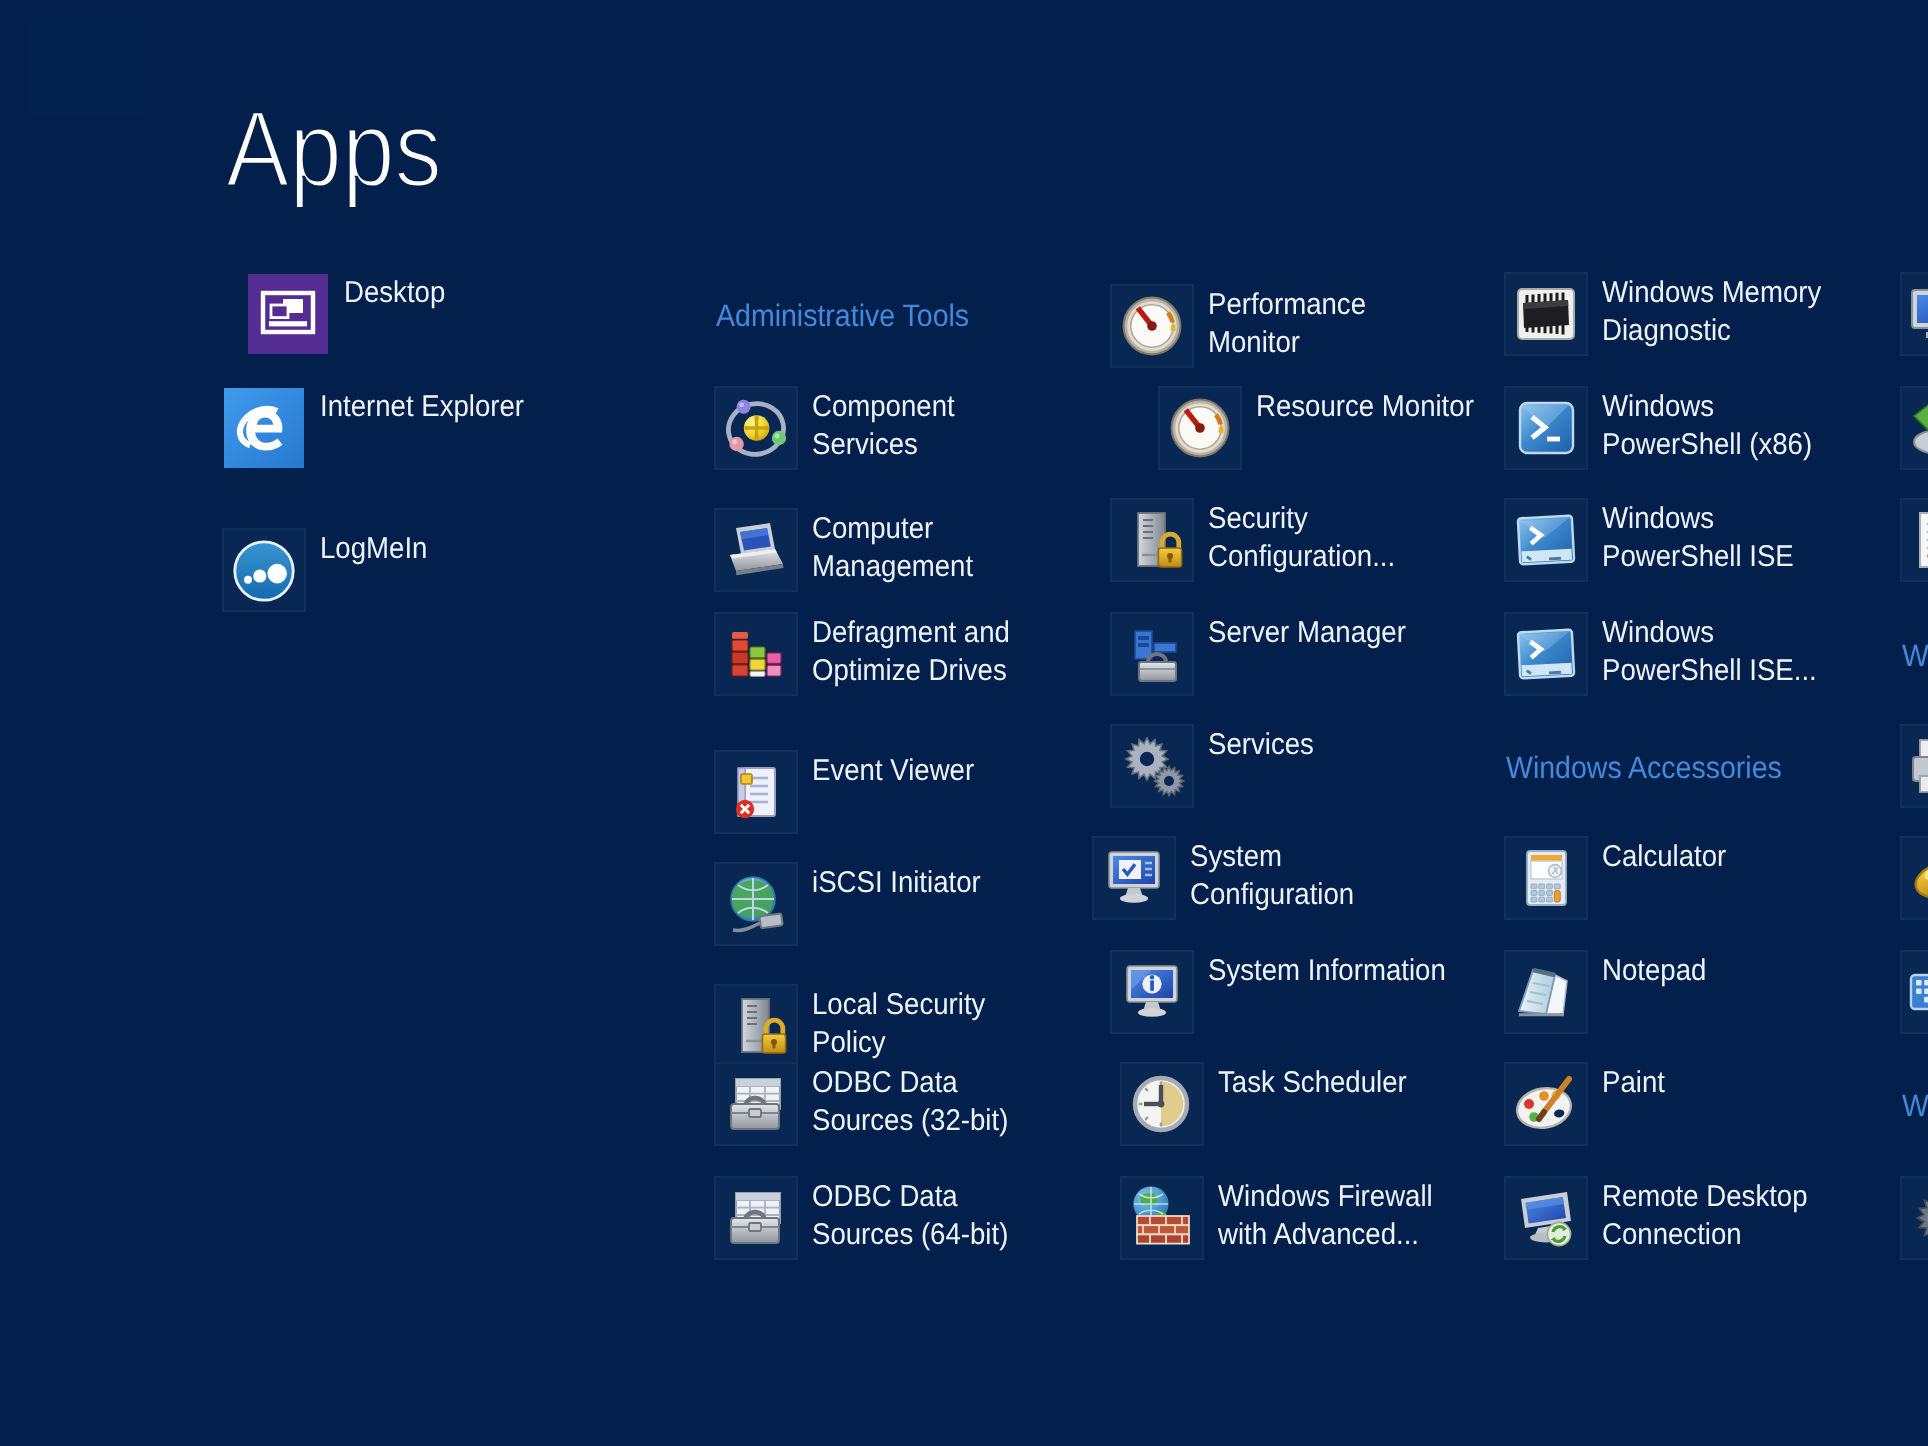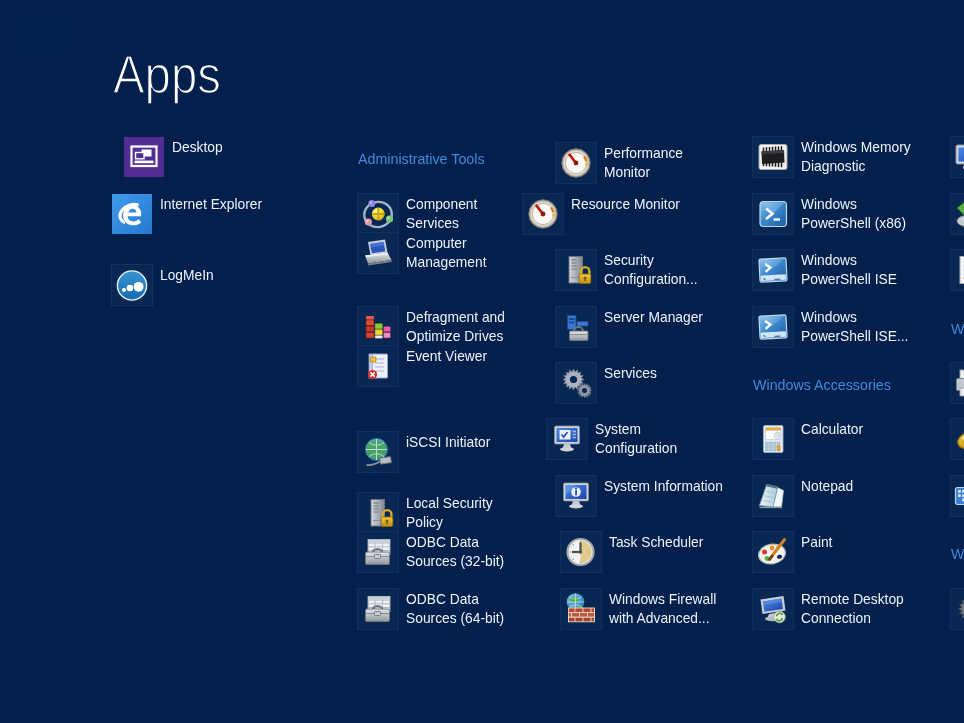--- a/index.html
+++ b/index.html
@@ -102,21 +102,21 @@
       <circle cx="20.3" cy="25" r="1.1" fill="#caa40a"></circle>
       <circle cx="13.8" cy="9.4" r="3.5" fill="#8f85e0"></circle>
       <circle cx="12.8" cy="8.4" r="1.2" fill="#c4bdf0"></circle>
       <circle cx="10.3" cy="28" r="3.6" fill="#e09aa8"></circle>
       <circle cx="9.3" cy="27" r="1.2" fill="#f0c8d0"></circle>
       <circle cx="31.5" cy="25" r="3.6" fill="#74c874"></circle>
       <circle cx="30.5" cy="24" r="1.2" fill="#b0e4b0"></circle>
     </svg>
     <div class="lb">Component<br>Services</div>
   </div>
-<div class="tile" style="left:357.5px;top:233px">
+<div class="tile" style="left:357.5px;top:255px">
     <div class="sq"></div>
     <svg class="ic" width="40" height="40" viewBox="0 0 40 40">
       <polygon points="10,9 27,6.5 29.5,19.5 12.5,22" fill="#c9cdd5"></polygon>
       <polygon points="12,11 25.5,9 27.4,18.3 14,20.3" fill="#2a52b8"></polygon>
       <polygon points="12,11 25.5,9 26.2,12.5 12.8,14.6" fill="#4a7ad8" opacity="0.8"></polygon>
       <polygon points="7,22.5 29.5,19.5 33.5,27 10,30.5" fill="url(#tb)"></polygon>
       <polygon points="7,22.5 29.5,19.5 30.4,21.2 8.3,24.3" fill="#eceef2"></polygon>
       <polygon points="10,30.5 33.5,27 33.7,29 10.2,32.6" fill="#787e88"></polygon>
     </svg>
     <div class="lb">Computer<br>Management</div>
@@ -131,21 +131,21 @@
       </g>
       <rect x="17" y="16.5" width="7.5" height="5.4" fill="#8cc83c" rx="0.8" stroke="#4a7a14" stroke-width="0.6"></rect>
       <rect x="17" y="22.6" width="7.5" height="5.4" fill="#f0d438" rx="0.8" stroke="#9a8410" stroke-width="0.6"></rect>
       <rect x="17" y="28.6" width="7.5" height="2.6" fill="#f5f5f5" rx="0.8" stroke="#999" stroke-width="0.5"></rect>
       <rect x="25.5" y="19.5" width="7" height="5.2" fill="#e860a8" rx="0.8" stroke="#8c2458" stroke-width="0.6"></rect>
       <rect x="25.5" y="25.6" width="7" height="5.4" fill="#f090c0" rx="0.8" stroke="#8c2458" stroke-width="0.6"></rect>
       <rect x="8" y="9" width="8" height="3.4" fill="#e85a44" rx="0.8"></rect>
     </svg>
     <div class="lb">Defragment and<br>Optimize Drives</div>
   </div>
-<div class="tile" style="left:357.5px;top:346px">
+<div class="tile" style="left:357.5px;top:376px">
     <div class="sq"></div>
     <svg class="ic" width="40" height="40" viewBox="0 0 40 40">
       <rect x="13.5" y="8" width="16" height="24" fill="#eef0fa" stroke="#9aa0c4" stroke-width="1" rx="1"></rect>
       <rect x="11" y="8" width="3.6" height="24" fill="#c6cbe8" stroke="#9aa0c4" stroke-width="0.8"></rect>
       <path d="M17 13h9M17 17h9M17 21h9M17 25h9" stroke="#aab0d4" stroke-width="1.2"></path>
       <rect x="12.5" y="11" width="5.5" height="5" fill="#f2c43a" stroke="#a88810" stroke-width="0.8" rx="0.8"></rect>
       <circle cx="14.5" cy="28.5" r="4.6" fill="#d93025"></circle>
       <path d="M12.4 26.4l4.2 4.2M16.6 26.4l-4.2 4.2" stroke="#fff" stroke-width="1.5"></path>
     </svg>
     <div class="lb">Event Viewer</div>
@@ -207,21 +207,21 @@
       <circle cx="20" cy="20" r="14.2" fill="#b9b1a2" stroke="#7e776a" stroke-width="1"></circle>
       <circle cx="20" cy="20" r="12.4" fill="#e2ddd2"></circle>
       <circle cx="20" cy="20" r="10.6" fill="#fbfaf7" stroke="#b0a896" stroke-width="0.8"></circle>
       <path d="M28 13.4 a10.6 10.6 0 0 1 2.3 4.8" fill="none" stroke="#d87818" stroke-width="2.4"></path>
       <path d="M30.5 19.5 a10.6 10.6 0 0 1 -0.1 3" fill="none" stroke="#e0b828" stroke-width="2.4"></path>
       <line x1="20" y1="20" x2="12.9" y2="10.9" stroke="#b81c10" stroke-width="2.7"></line>
       <circle cx="20" cy="20" r="2.4" fill="#871b10"></circle>
     </svg>
     <div class="lb">Performance<br>Monitor</div>
   </div>
-<div class="tile" style="left:523px;top:193.7px">
+<div class="tile" style="left:580px;top:193.7px">
     <div class="sq"></div>
     <svg class="ic" width="40" height="40" viewBox="0 0 40 40">
       <circle cx="20" cy="20" r="14.2" fill="#b9b1a2" stroke="#7e776a" stroke-width="1"></circle>
       <circle cx="20" cy="20" r="12.4" fill="#e2ddd2"></circle>
       <circle cx="20" cy="20" r="10.6" fill="#fbfaf7" stroke="#b0a896" stroke-width="0.8"></circle>
       <path d="M28 13.4 a10.6 10.6 0 0 1 2.3 4.8" fill="none" stroke="#d87818" stroke-width="2.4"></path>
       <path d="M30.5 19.5 a10.6 10.6 0 0 1 -0.1 3" fill="none" stroke="#e0b828" stroke-width="2.4"></path>
       <line x1="20" y1="20" x2="12.9" y2="10.9" stroke="#b81c10" stroke-width="2.7"></line>
       <circle cx="20" cy="20" r="2.4" fill="#871b10"></circle>
     </svg>

